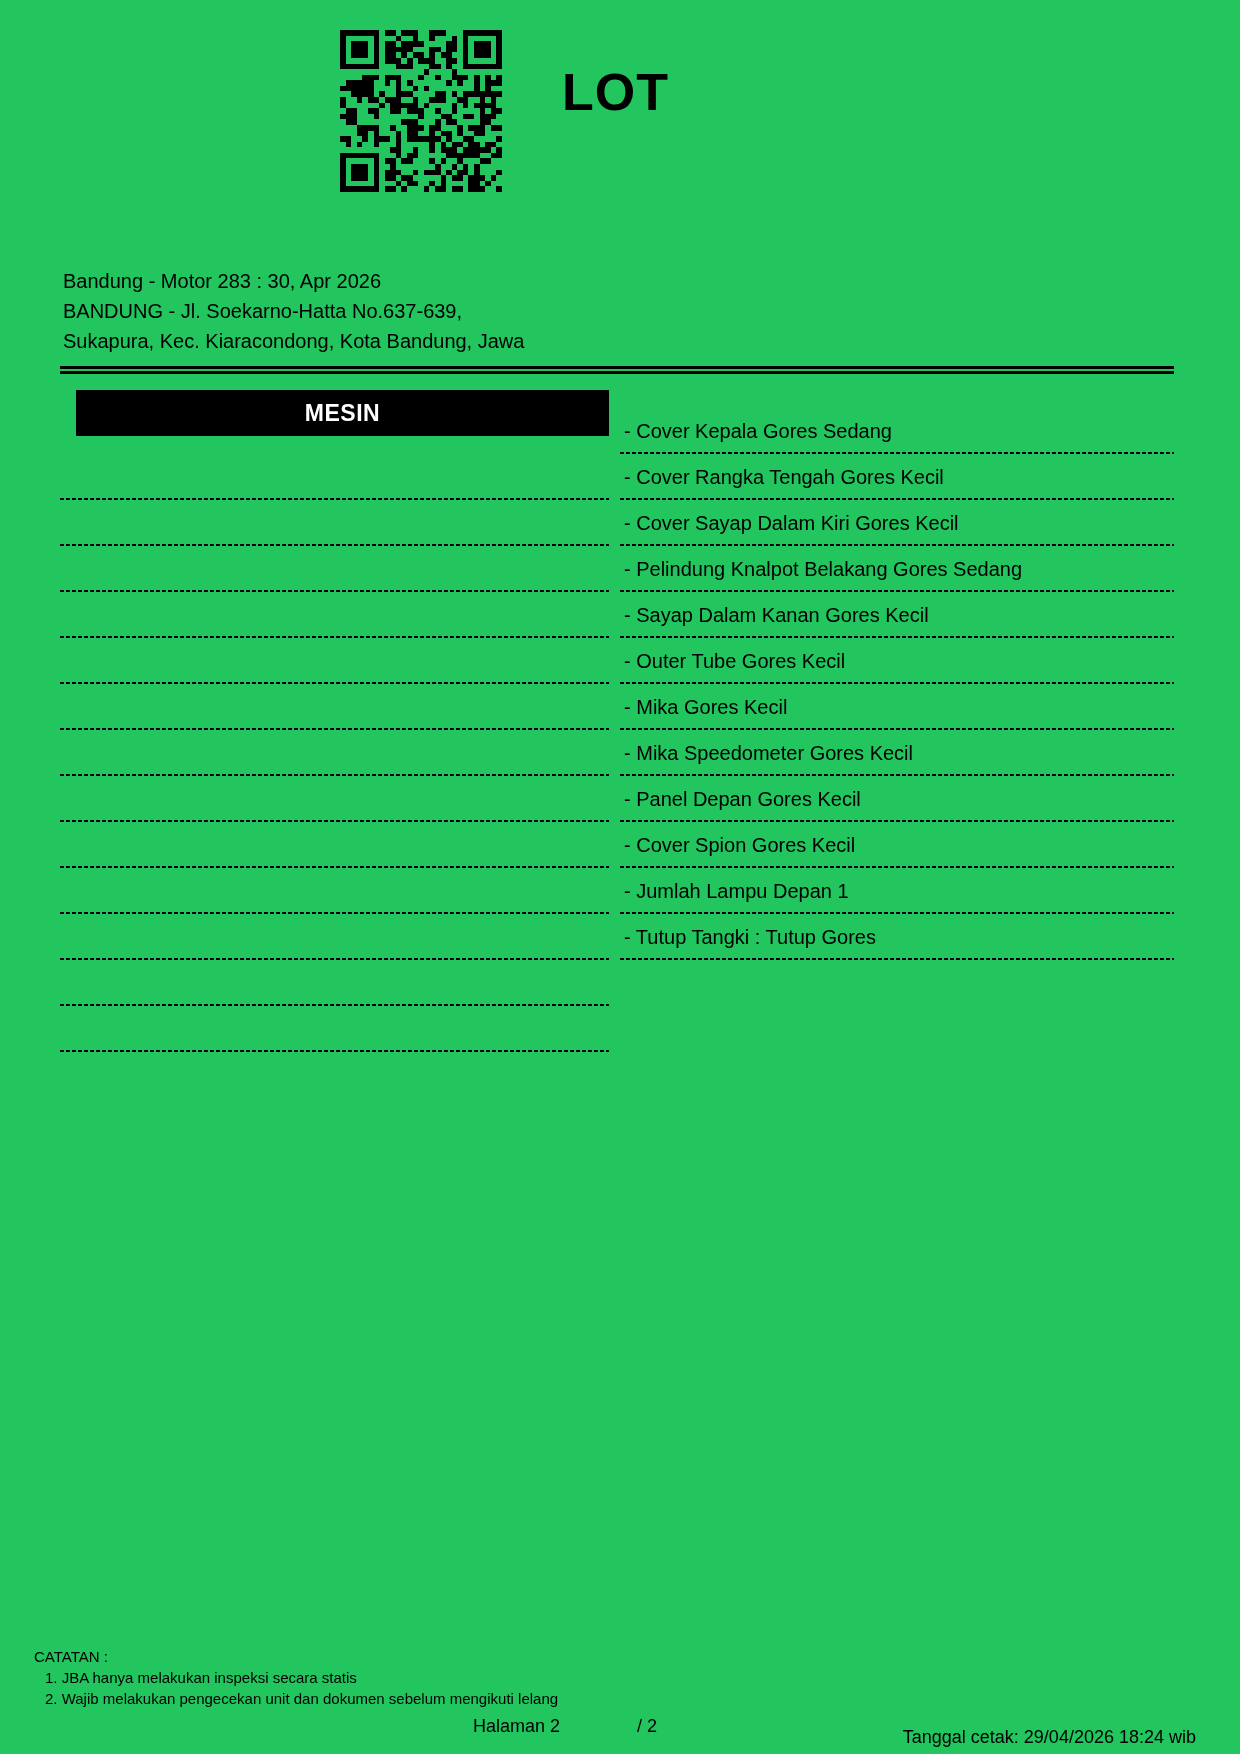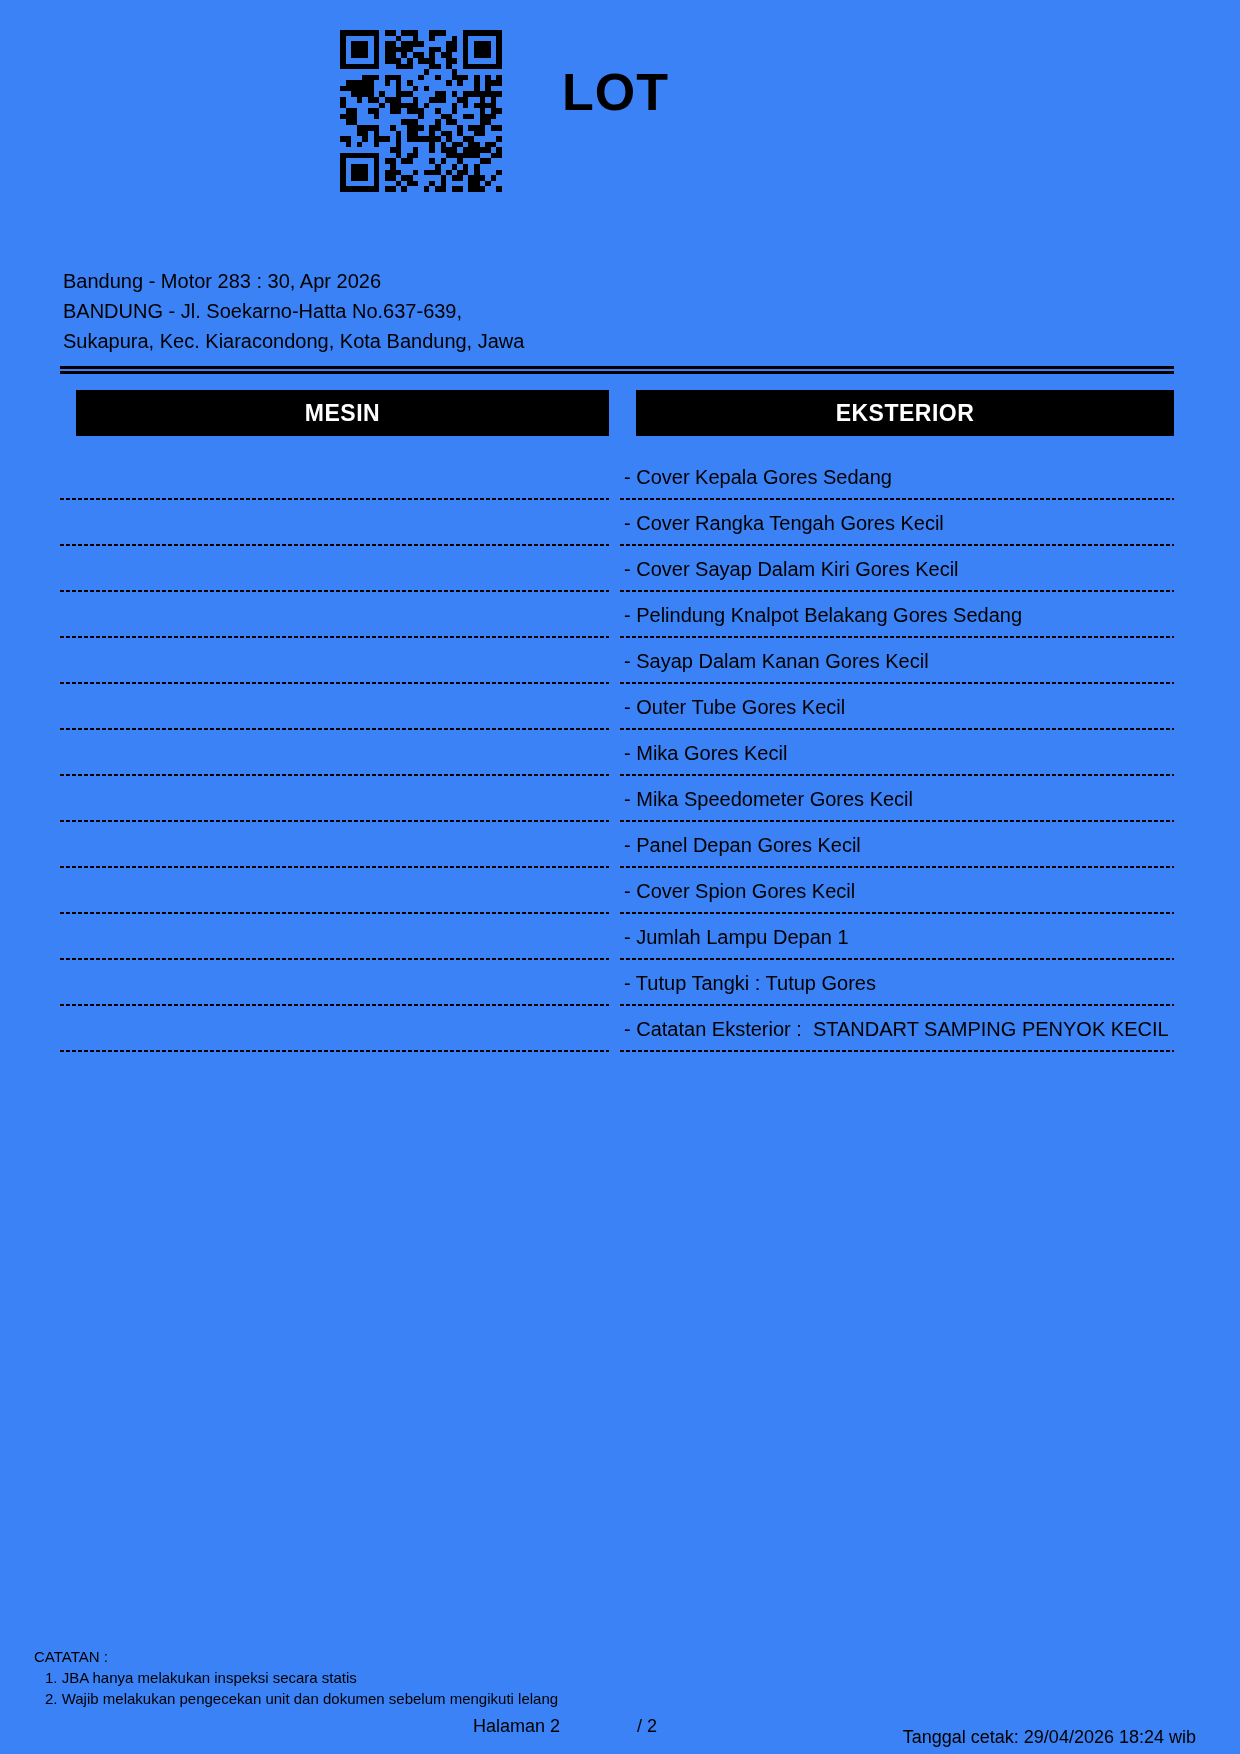--- a/index.html
+++ b/index.html
@@ -1,20 +1,20 @@
 <!DOCTYPE html>
 <html><head>
 <meta charset="utf-8">
 <style>
   * { margin:0; padding:0; box-sizing:border-box; }
   html,body { background:#888; }
   .page {
     position:relative;
     width:1240px; height:1754px;
-    background:#3b82f6;
+    background:#22c55e;
     color:#000;
     font-family:"Liberation Sans", sans-serif;
     overflow:hidden;
     margin:0 auto;
   }
   
   .qr {
     position:absolute; left:340px; top:27px;
     width:162px; height:168px;
   }
@@ -443,35 +443,33 @@
         <div class="row"><span></span></div>
         <div class="row"><span></span></div>
         <div class="row"><span></span></div>
         <div class="row"><span></span></div>
         <div class="row"><span></span></div>
         <div class="row"><span></span></div>
       </div>
     </div>
 
     <div class="col col-right">
-      <div class="col-header">EKSTERIOR</div>
       <div class="list">
         <div class="row"><span>- Cover Kepala Gores Sedang</span></div>
         <div class="row"><span>- Cover Rangka Tengah Gores Kecil</span></div>
         <div class="row"><span>- Cover Sayap Dalam Kiri Gores Kecil</span></div>
         <div class="row"><span>- Pelindung Knalpot Belakang Gores Sedang</span></div>
         <div class="row"><span>- Sayap Dalam Kanan Gores Kecil</span></div>
         <div class="row"><span>- Outer Tube Gores Kecil</span></div>
         <div class="row"><span>- Mika Gores Kecil</span></div>
         <div class="row"><span>- Mika Speedometer Gores Kecil</span></div>
         <div class="row"><span>- Panel Depan Gores Kecil</span></div>
         <div class="row"><span>- Cover Spion Gores Kecil</span></div>
         <div class="row"><span>- Jumlah Lampu Depan 1</span></div>
         <div class="row"><span>- Tutup Tangki : Tutup Gores</span></div>
-        <div class="row"><span>- Catatan Eksterior :  STANDART SAMPING PENYOK KECIL</span></div>
       </div>
     </div>
 
   </div>
 
   <div class="catatan">
     <div>CATATAN :</div>
     <div class="note">1. JBA hanya melakukan inspeksi secara statis</div>
     <div class="note">2. Wajib melakukan pengecekan unit dan dokumen sebelum mengikuti lelang</div>
   </div>

